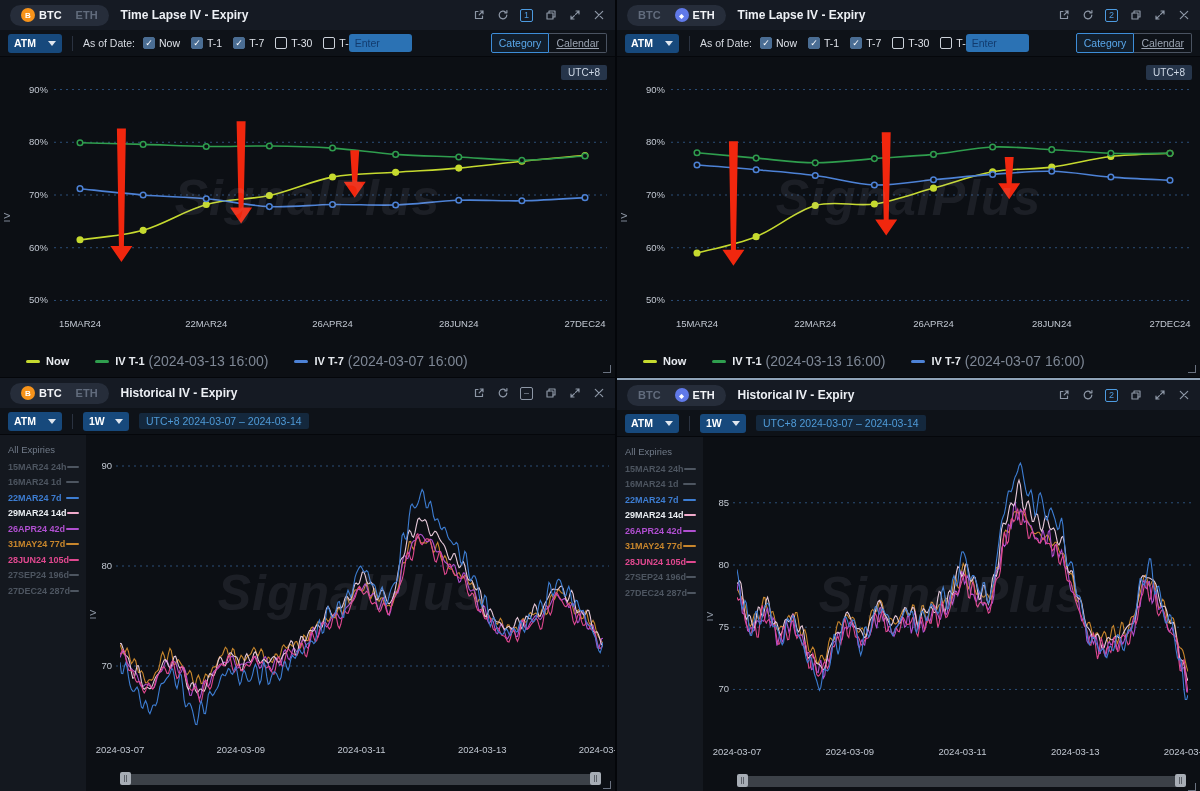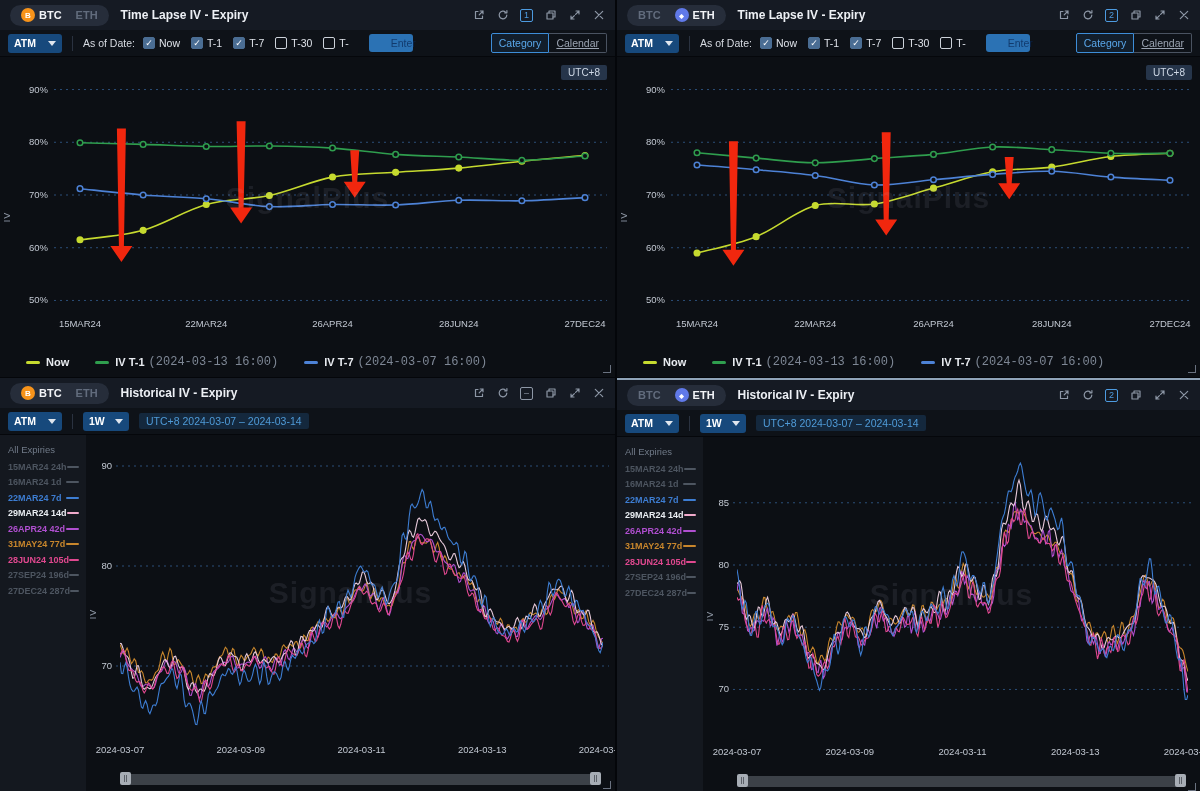--- a/index.html
+++ b/index.html
@@ -41,22 +41,22 @@
   .caret { width:0; height:0; border-left:4px solid transparent; border-right:4px solid transparent;
     border-top:5px solid #dfe6ee; margin-left:5px; }
   .vdiv { width:1px; height:15px; background:#2a3240; margin:0 10px; }
   .aslabel { font-size:10.5px; color:#d6dae1; margin-right:8px; }
   .checks { display:flex; align-items:center; gap:11px; }
   .check-item { display:flex; align-items:center; gap:4px; cursor:pointer; }
   .cb { width:12px; height:12px; border-radius:2px; border:1px solid #ccd2da; display:flex;
     align-items:center; justify-content:center; font-size:9px; color:#fff; }
   .cb.on { background:#4a6d93; border-color:#4a6d93; }
   .check-label { font-size:10.5px; color:#dfe3ea; }
-  .enter-input { margin-left:20px; width:44px; height:18px; background:#2b72b4; border-radius:3px;
-    color:rgba(10,40,85,0.75); font-size:10.5px; display:flex; align-items:center; padding:0 22px;
+  .enter-input { margin-left:0; width:63px; height:18px; background:#2b72b4; border-radius:3px;
+    color:rgba(10,40,85,0.75); font-size:10.5px; display:flex; align-items:center; padding:0 6px;
     cursor:text; }
   .spacer { flex:1; }
   .seg-btns { display:flex; }
   .seg { height:20px; display:flex; align-items:center; padding:0 7px; font-size:10.5px;
     border:1px solid #4a5361; color:#9ba4b2; cursor:pointer; }
   .seg:first-child { border-radius:2px 0 0 2px; }
   .seg:last-child { border-radius:0 2px 2px 0; border-left:none;text-decoration:underline; }
   .seg.active { border:1px solid #3d8dd8; color:#59a7ea; background:rgba(61,141,216,0.10); }
   .range-text { margin-left:10px; font-size:10.5px; color:#4f9bd8; background:#14283d;
     padding:2px 7px; border-radius:2px; }
@@ -70,27 +70,27 @@
   .exp-item { display:flex; align-items:center; height:15.5px; padding:0 7px 0 8px; cursor:pointer; }
   .exp-label { font-size:9px; font-weight:bold; white-space:nowrap; }
   .exp-dash { width:13px; height:2px; border-radius:1px; margin-left:auto; }
   .hist-chart { flex:1; position:relative; }
   svg.chart { position:absolute; left:0; top:0; }
   .ylab { position:absolute; left:2px; top:50%; transform:translateY(-50%) rotate(-90deg);
     font-size:9px; color:#8d96a4; letter-spacing:1px; }
   .utc-badge { position:absolute; right:8px; top:8px; background:#26354a; color:#cfd9e6;
     font-size:10px; padding:2px 7px; border-radius:2px; }
   .wm { position:absolute; left:50%; top:44%; transform:translate(-50%,-50%);
-    font-size:30px; font-weight:bold; letter-spacing:1px; color:rgba(195,205,222,0.09);
-    pointer-events:none; white-space:nowrap; }
+    font-size:50px; font-weight:bold; letter-spacing:1px; color:rgba(195,205,222,0.09);
+    pointer-events:none; white-space:nowrap;font-style:italic; }
   .legend { position:absolute; left:26px; bottom:8px; display:flex; align-items:center; gap:26px; }
   .lgd-item { display:flex; align-items:center; gap:6px; }
   .lgd-dash { width:14px; height:3px; border-radius:1.5px; }
   .lgd-name { font-size:11px; font-weight:bold; color:#e8ebf0; }
-  .lgd-sub { font-size:12px; color:#7e8795; margin-left:-2px;font-family:Liberation Mono, monospace; }
+  .lgd-sub { font-size:14px; color:#7e8795; margin-left:-2px; }
   .corner { position:absolute; right:4px; bottom:4px; width:8px; height:8px;
     border-right:1.5px solid #6a7280; border-bottom:1.5px solid #6a7280; }
 
   
   .scroll-row { position:absolute; left:34px; right:14px; bottom:6px; height:14px; }
   .scroll-track { position:absolute; left:0; right:0; top:1px; height:11px; background:#3c4148;
     border-radius:5px; }
   .scroll-handle { position:absolute; top:-1px; width:11px; height:13px; background:#a7adb5;
     border-radius:2px; display:flex; align-items:center; justify-content:center; gap:1.5px; }
   .scroll-handle i { display:block; width:1px; height:7px; background:#5b6068; }

